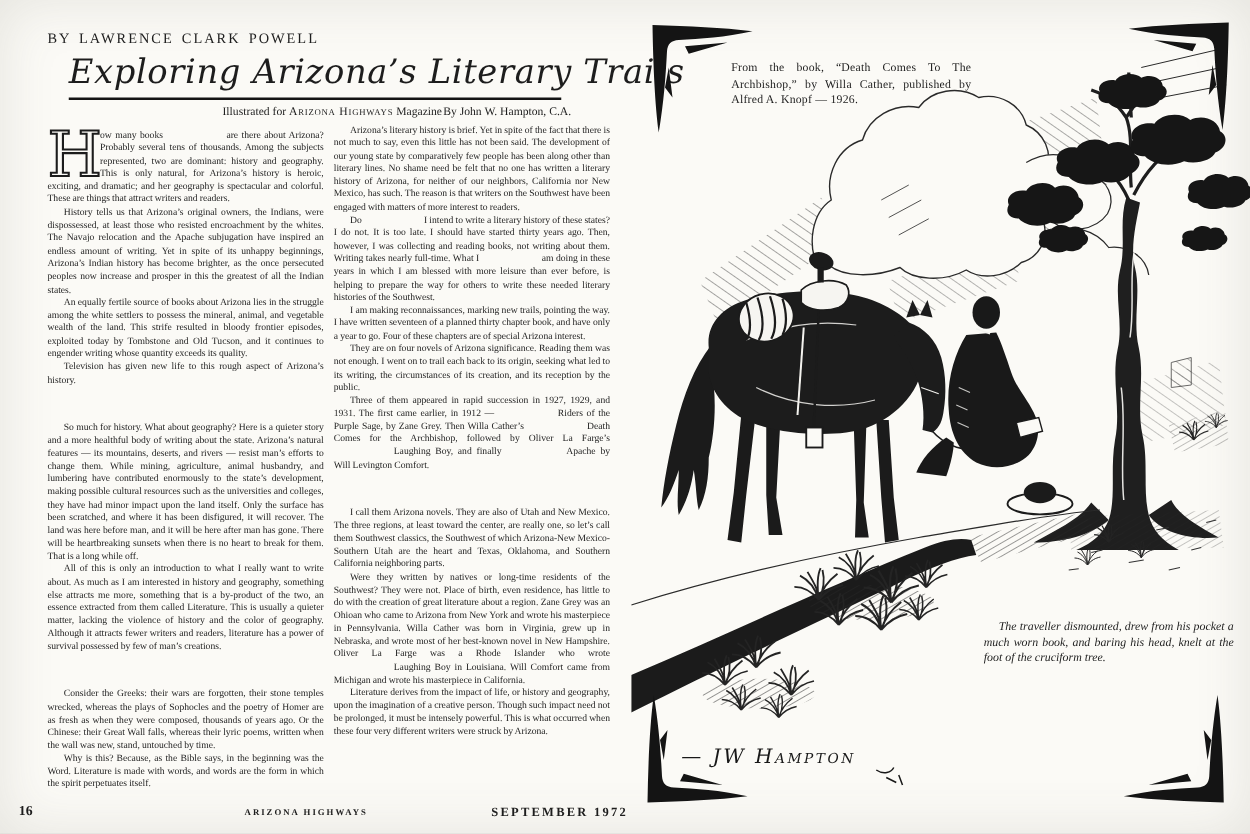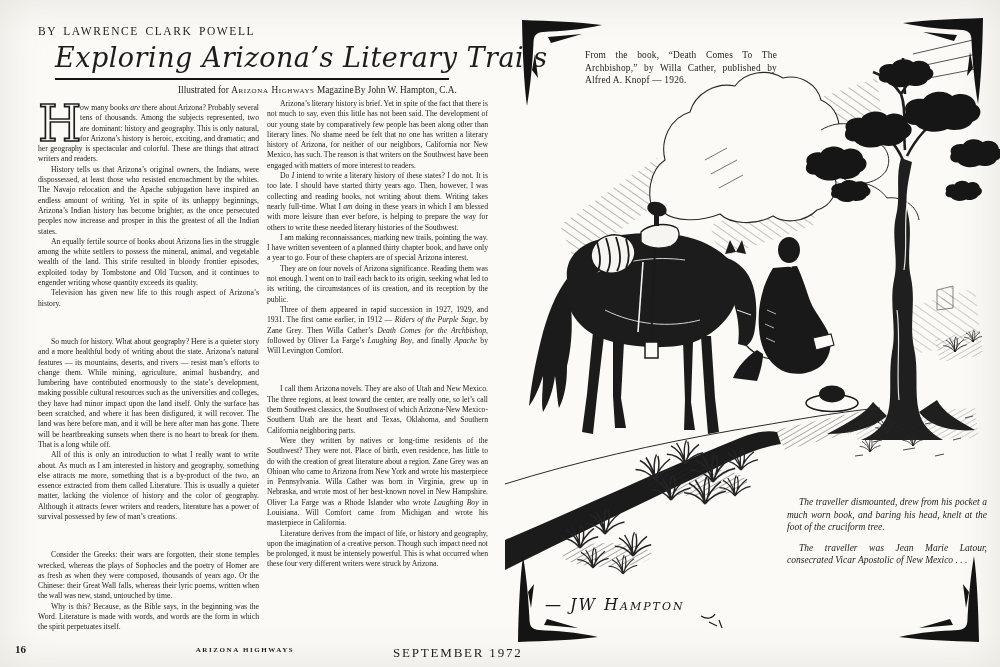--- a/index.html
+++ b/index.html
@@ -17,21 +17,21 @@
   .title{
     position:absolute;left:55px;top:42px;width:394px;height:36px;
     text-align:center;border-bottom:2px solid #141414;
     font-family:"DejaVu Serif",serif;font-style:italic;
     font-size:27px;letter-spacing:.5px;white-space:nowrap;
   }
   .credit{
     position:absolute;left:178px;top:85px;width:264px;
     text-align:right;font-size:9.3px;white-space:nowrap;
   }
-  .seg-i{font-style:italic;}
+  .seg-i{margin-left:48px;}
   .seg-sc{font-variant:small-caps;letter-spacing:.6px;}
   .seg-by{margin-left:1px;}
   
   .col{
     position:absolute;width:221px;
     font-size:7.7px;line-height:10.3px;text-align:justify;
     word-spacing:-0.2px;
   }
   #col1{left:38px;top:103px;}
   #col2{left:267px;top:99px;}
@@ -44,21 +44,21 @@
     text-align:center;color:#1c1c1c;
   }
   @supports (-webkit-text-stroke: 1px #000){
     .dropcap{color:#fbfaf6;-webkit-text-stroke:1.7px #1c1c1c;}
   }
   
   .folio{position:absolute;left:15px;top:643px;font-size:11px;font-weight:bold;}
   .footer-mag{position:absolute;left:130px;top:646px;width:230px;text-align:center;
     font-size:7px;letter-spacing:1.6px;font-weight:bold;}
   .footer-issue{position:absolute;left:393px;top:645px;
-    font-size:13px;letter-spacing:1.8px;font-weight:normal;}
+    font-size:10px;letter-spacing:1.8px;font-weight:bold;}
   
   .illo{position:absolute;left:505px;top:10px;width:495px;height:650px;}
   .book-caption{
     position:absolute;left:585px;top:49px;width:192px;
     font-size:9.4px;line-height:12.6px;text-align:justify;letter-spacing:.2px;
   }
   .pic-captions{
     position:absolute;left:787px;top:496px;width:200px;
     font-style:italic;font-size:9.5px;line-height:12.6px;text-align:justify;
   }
@@ -226,16 +226,15 @@
       <use href="#cnr" transform="translate(478,8) scale(-1,1)"></use>
       <use href="#cnr" transform="translate(13,632) scale(1,-1)"></use>
       <use href="#cnr" transform="translate(474,632) scale(-1,-1)"></use>
     </g>
   </svg>
 
   <div class="book-caption">From the book, “Death Comes To The Archbishop,” by Willa Cather, published by Alfred A. Knopf — 1926.</div>
 
   <div class="pic-captions">
     <p>The traveller dismounted, drew from his pocket a much worn book, and baring his head, knelt at the foot of the cruciform tree.</p>
-    <p>The traveller was Jean Marie Latour, consecrated Vicar Apostolic of New Mexico . . .</p>
   </div>
 
 </div>
 
 </body></html>

